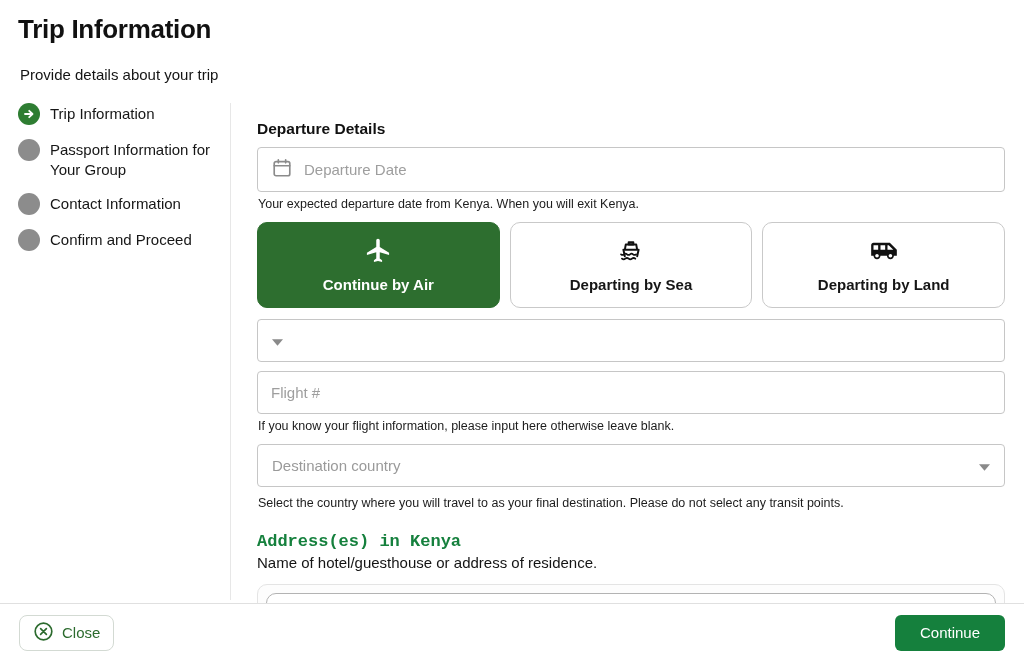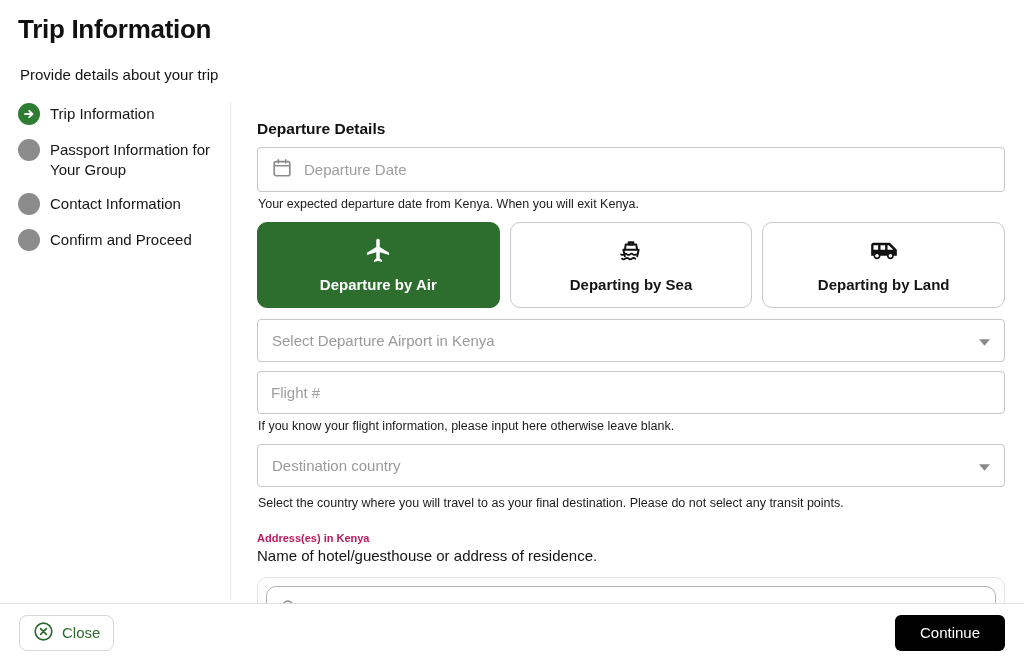--- a/index.html
+++ b/index.html
@@ -37,29 +37,29 @@
   .transport-btn.selected svg { color:#fff; }
 
   .select-field { height:43px; padding:0 14px; justify-content:space-between; gap:10px; margin-bottom:9px; cursor:pointer; }
   .select-placeholder { font-size:15px; color:#9a9a9a; }
   .caret { flex:0 0 auto; }
 
   .flight-row { display:flex; gap:14px; margin-bottom:1px; }
   .flight-row .select-field { flex:0 0 489px; margin-bottom:0; }
   .flight-row .text-field { flex:1; height:43px; padding:8px 13px; }
 
-  .addr-title { font-size:11px; font-weight:700; margin-top:22px; color:#be185d; }
+  .addr-title { font-size:17px; font-weight:700; margin-top:22px; color:#15803d;font-family:Liberation Mono, monospace; }
   .addr-sub { font-size:15px; color:#141414; margin-top:3px; }
   .addr-box { margin-top:13px; border:1px solid #e4e4e4; border-radius:10px; background:#fdfdfd; padding:8px; height:70px; }
   .search-field { height:46px; border:1px solid #b3b3b3; border-radius:10px; background:#fff; display:flex; align-items:center; gap:11px; padding:0 13px; }
 
   
   .footer { position:absolute; left:0; bottom:0; width:1024px; height:58px; background:#fff; border-top:1px solid #e0e0e0; display:flex; align-items:center; justify-content:space-between; padding:16px 19px; z-index:5; }
   .close-btn { display:flex; align-items:center; gap:8px; height:36px; padding:0 13px; background:#fff; border:1px solid #d3dad3; border-radius:8px; cursor:pointer; font-family:"Liberation Sans", sans-serif; font-size:15px; color:#2c6b2e; }
-  .continue-btn { height:36px; padding:0 25px; background:#000000; color:#fff; border:none; border-radius:6px; cursor:pointer; font-family:"Liberation Sans", sans-serif; font-size:15px; }
+  .continue-btn { height:36px; padding:0 25px; background:#15803d; color:#fff; border:none; border-radius:6px; cursor:pointer; font-family:"Liberation Sans", sans-serif; font-size:15px; }
 </style>
 </head>
 <body>
 
 <div class="page">
 
   <div class="page-title">Trip Information</div>
   <div class="page-subtitle">Provide details about your trip</div>
 
   <div class="stepper">
@@ -100,42 +100,41 @@
       </span>
       <input type="text" placeholder="Departure Date" style="">
     </div>
     <div class="helper">Your expected departure date from Kenya. When you will exit Kenya.</div>
 
     <div class="transport-row">
       <button class="transport-btn selected">
         <svg width="28" height="28" viewBox="0 0 24 24" fill="currentColor">
             <path d="M21.5 15.5v-2l-8-5V3c0-.83-.67-1.5-1.5-1.5S10.5 2.17 10.5 3v5.5l-8 5v2l8-2.5v5.5l-2 1.5V21.5l3.5-1 3.5 1V20l-2-1.5V13l8 2.5z"></path>
           </svg>
-        <span class="t-label">Departure by Air</span>
+        <span class="t-label">Continue by Air</span>
       </button>
       <button class="transport-btn">
         <svg width="28" height="28" viewBox="0 0 24 24" fill="none" stroke="currentColor" stroke-width="1.7" stroke-linecap="round" stroke-linejoin="round">
           <path d="M10 4.5h4v2h-4z"></path>
           <path d="M7.5 6.5h9l.8 4.5H6.7z"></path>
           <path d="M5.5 11l1.2 5.5M18.5 11l-1.2 5.5"></path>
           <path d="M4 15.5c1 .9 2 .9 3 0s2-.9 3 0 2 .9 3 0 2-.9 3 0 2 .9 3 0" transform="translate(0,1.5) scale(0.86)"></path>
           <path d="M4.5 19c1 .9 2 .9 3 0s2-.9 3 0 2 .9 3 0 2-.9 3 0" transform="translate(0,0.5) scale(0.95)"></path>
         </svg>
         <span class="t-label">Departing by Sea</span>
       </button>
       <button class="transport-btn">
         <svg width="28" height="28" viewBox="0 0 24 24" fill="currentColor">
             <path d="M17 5H3c-1.1 0-2 .89-2 2v9h2c0 1.65 1.34 3 3 3s3-1.35 3-3h5.5c0 1.65 1.34 3 3 3s3-1.35 3-3H23v-5l-6-6zM3 11V7h4v4H3zm3 6.5c-.83 0-1.5-.67-1.5-1.5s.67-1.5 1.5-1.5 1.5.67 1.5 1.5-.67 1.5-1.5 1.5zM13 11H9V7h4v4zm4.5 6.5c-.83 0-1.5-.67-1.5-1.5s.67-1.5 1.5-1.5 1.5.67 1.5 1.5-.67 1.5-1.5 1.5zM15 11V7h1l4 4h-5z"></path>
           </svg>
         <span class="t-label">Departing by Land</span>
       </button>
     </div>
 
     <div class="field select-field">
-      <span class="select-placeholder">Select Departure Airport in Kenya</span>
       <span class="caret">
         <svg width="11" height="7" viewBox="0 0 10 6">
             <path d="M0 0h10L5 6z" fill="#8a8a8a"></path>
           </svg>
       </span>
     </div>
 
     <div class="flight-row">
       <div class="field text-field">
         <input type="text" placeholder="Flight #" style="">

